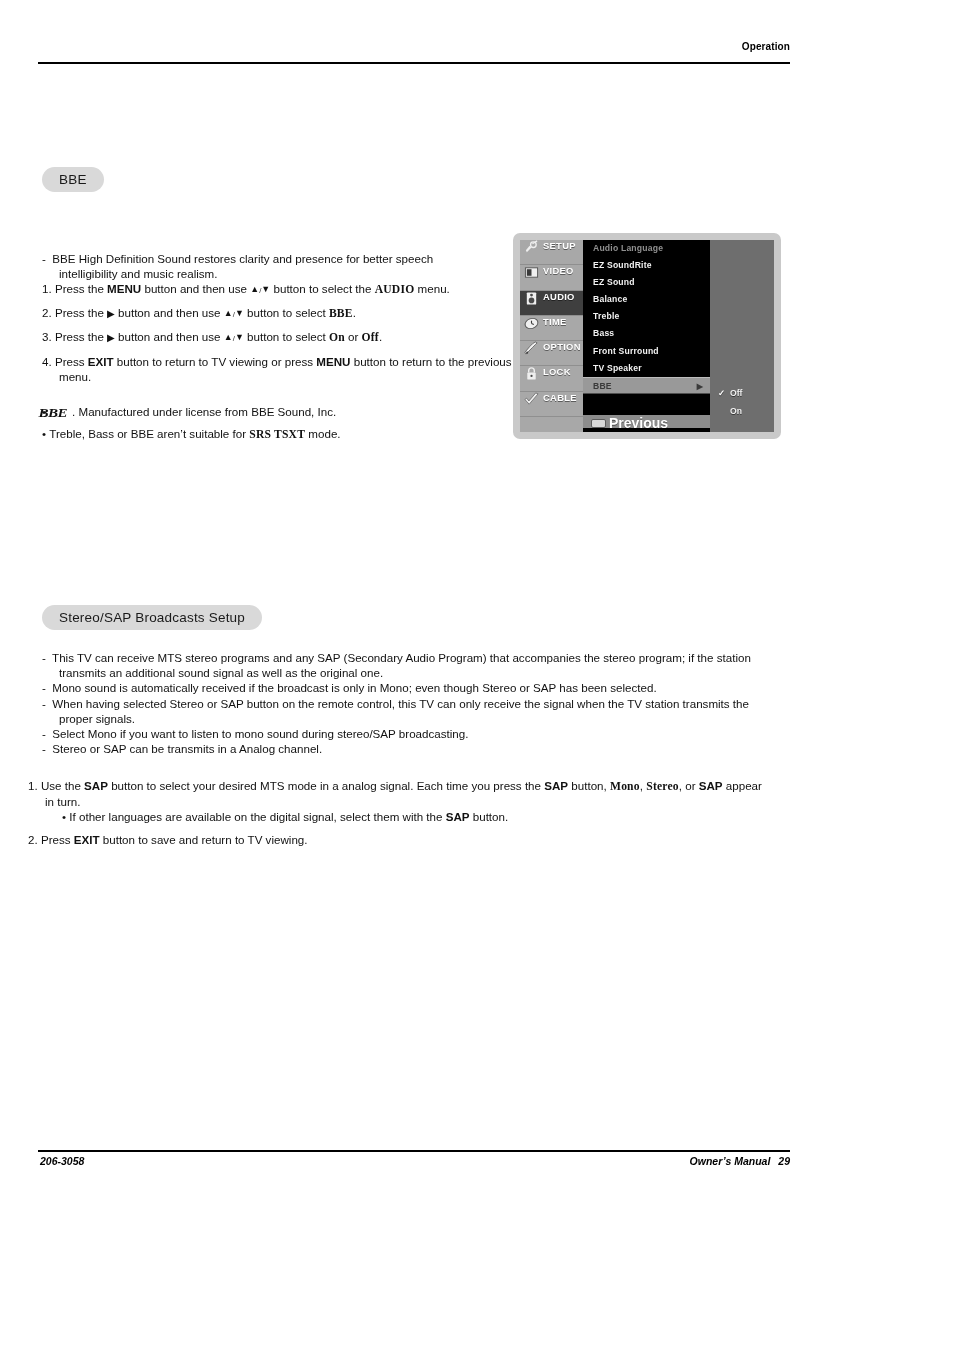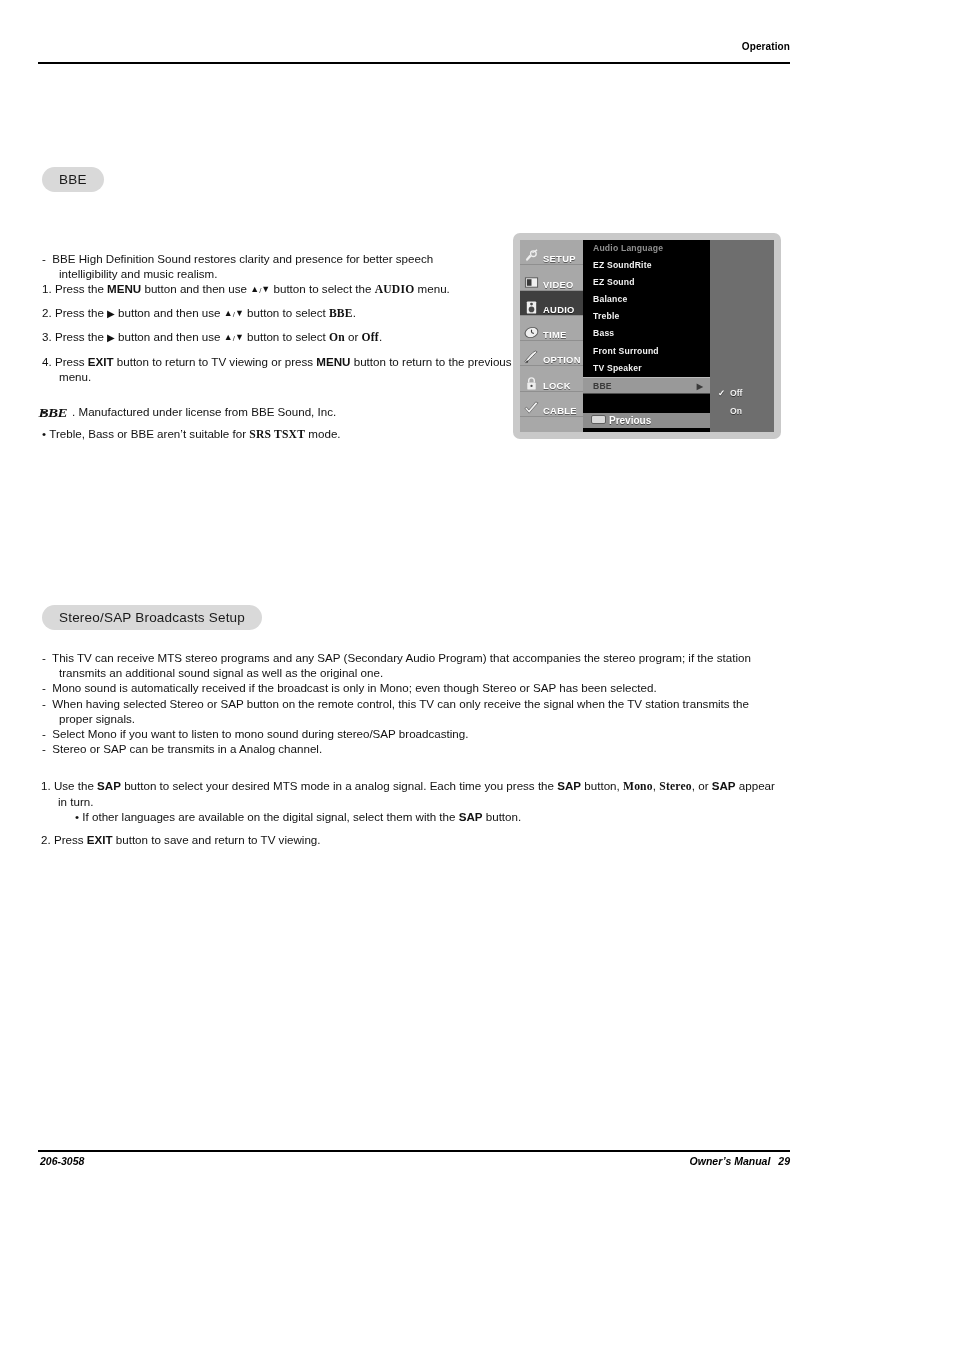--- a/index.html
+++ b/index.html
@@ -96,21 +96,21 @@
     letter-spacing: -0.5px;
     transform: scaleX(1.12);
     transform-origin: left center;
     padding-right: 7px;
     vertical-align: -1px;
   }
 
   
   #sap-desc  { left: 42px; top: 650px; width: 735px; }
   #sap-desc .hang { margin-bottom: 0px; }
-  #sap-steps { left: 41px; top: 778px; width: 735px; }
+  #sap-steps { left: 28px; top: 778px; width: 735px; }
   #sap-steps .step { margin-bottom: 7px; }
   #sap-steps .sub  { display:block; padding-left: 26px; text-indent: -9px; }
 
   
   .foot-rule {
     position: absolute;
     left: 38px;
     top: 1150px;
     width: 752px;
     height: 1.6px;
@@ -161,21 +161,21 @@
     position: absolute;
     left: 0; top: 0;
     width: 63px;
     height: 100%;
     background: #a8a8a8;
   }
   .osd-item {
     position: relative;
     height: 25.3px;
     display: flex;
-    align-items: flex-end;
+    align-items: flex-start;
     padding-left: 4px;
     box-sizing: border-box;
     border-bottom: 1px solid #8f8f8f;
     color: #ffffff;
     font-size: 9.4px;
     font-weight: bold;
     letter-spacing: .3px;
     text-shadow: 0 1px 0 rgba(0,0,0,.45);
   }
   .osd-item.sel {
@@ -229,23 +229,23 @@
   .osd-prev {
     position: absolute;
     left: 0;
     bottom: 4px;
     width: 100%;
     height: 16px;
     line-height: 16px;
     padding-left: 8px;
     box-sizing: border-box;
     background: #8d8d8d;
-    border-top: 1px solid #000000;
+    border-top: 3px solid #000000;
     color: #ffffff;
-    font-size: 10px;
+    font-size: 14px;
     font-weight: bold;
     text-shadow: 0 1px 0 rgba(0,0,0,.5);
     white-space: nowrap;
   }
   .prevkey {
     display: inline-block;
     width: 13px;
     height: 7px;
     background: #d9d9d9;
     border: 1px solid #5d5d5d;

